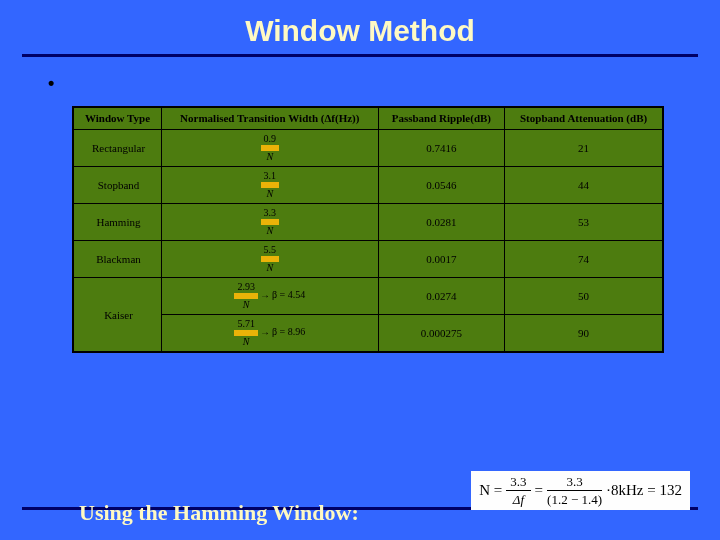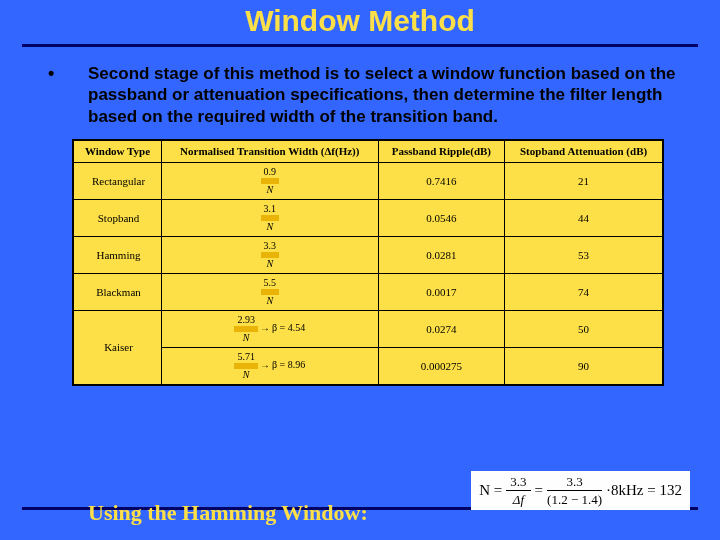--- a/index.html
+++ b/index.html
@@ -8,22 +8,22 @@
     height: 540px;
     background: #3366ff;
     font-family: Arial, Helvetica, sans-serif;
     overflow: hidden;
     position: relative;
   }
   .title {
     text-align: center;
     font-size: 30px;
     font-weight: bold;
-    color: #fde047;
-    padding-top: 4px;
+    color: #fef9c3;
+    padding-top: 14px;
   }
   .rule {
     height: 3px;
     background: #000066;
     margin: 6px 22px 0 22px;
   }
   .rule2 {
     height: 3px;
     background: #000066;
     margin: 0 22px;
@@ -41,21 +41,21 @@
     font-weight: bold;
   }
   .bullet-text {
     font-size: 17px;
     font-weight: bold;
     line-height: 1.25;
     color: #000;
     flex: 1;
   }
   .tbl-wrap {
-    background: #fde047;
+    background: #4d7c0f;
     margin: 12px 56px 0 72px;
     border: 1px solid #000;
   }
   table {
     width: 100%;
     border-collapse: collapse;
     font-family: "Times New Roman", serif;
   }
   th, td {
     border: 1px solid #000;
@@ -76,26 +76,26 @@
     vertical-align: middle;
     font-size: 10px;
     line-height: 1;
   }
   .frac .num { display: block; border-bottom: 6px solid #eab308; padding: 0 3px 1px; }
   .frac .den { display: block; padding-top: 1px; font-style: italic; }
   .kaiser-cell { font-size: 10px; line-height: 1.15; }
   .arrow { padding: 0 2px; }
   .bottom-label {
     position: absolute;
-    left: 88px;
+    left: 79px;
     bottom: 14px;
     font-family: "Times New Roman", serif;
     font-size: 22px;
     font-weight: bold;
-    color: #fde047;
+    color: #fef9c3;
   }
   .eq {
     position: absolute;
     right: 30px;
     bottom: 30px;
     font-family: "Times New Roman", serif;
     font-size: 15px;
     color: #000;
     background: #fefefe;
     padding: 4px 8px;
@@ -114,21 +114,20 @@
   .efrac .eden { display: block; padding-top: 2px; font-size: 13px; }
 </style>
 </head>
 <body>
 
 <div class="title">Window Method</div>
 <div class="rule"></div>
 
 <div class="bullet-row">
   <div class="bullet-dot">•</div>
-  <div class="bullet-text">Second stage of this method is to select  a window function based on  the passband or attenuation specifications, then determine the filter length based on the required width of the transition band.</div>
 </div>
 
 <div class="tbl-wrap">
   <table>
     <thead>
       <tr>
         <th>Window Type</th>
         <th>Normalised Transition Width (Δf(Hz))</th>
         <th>Passband Ripple(dB)</th>
         <th>Stopband Attenuation (dB)</th>

